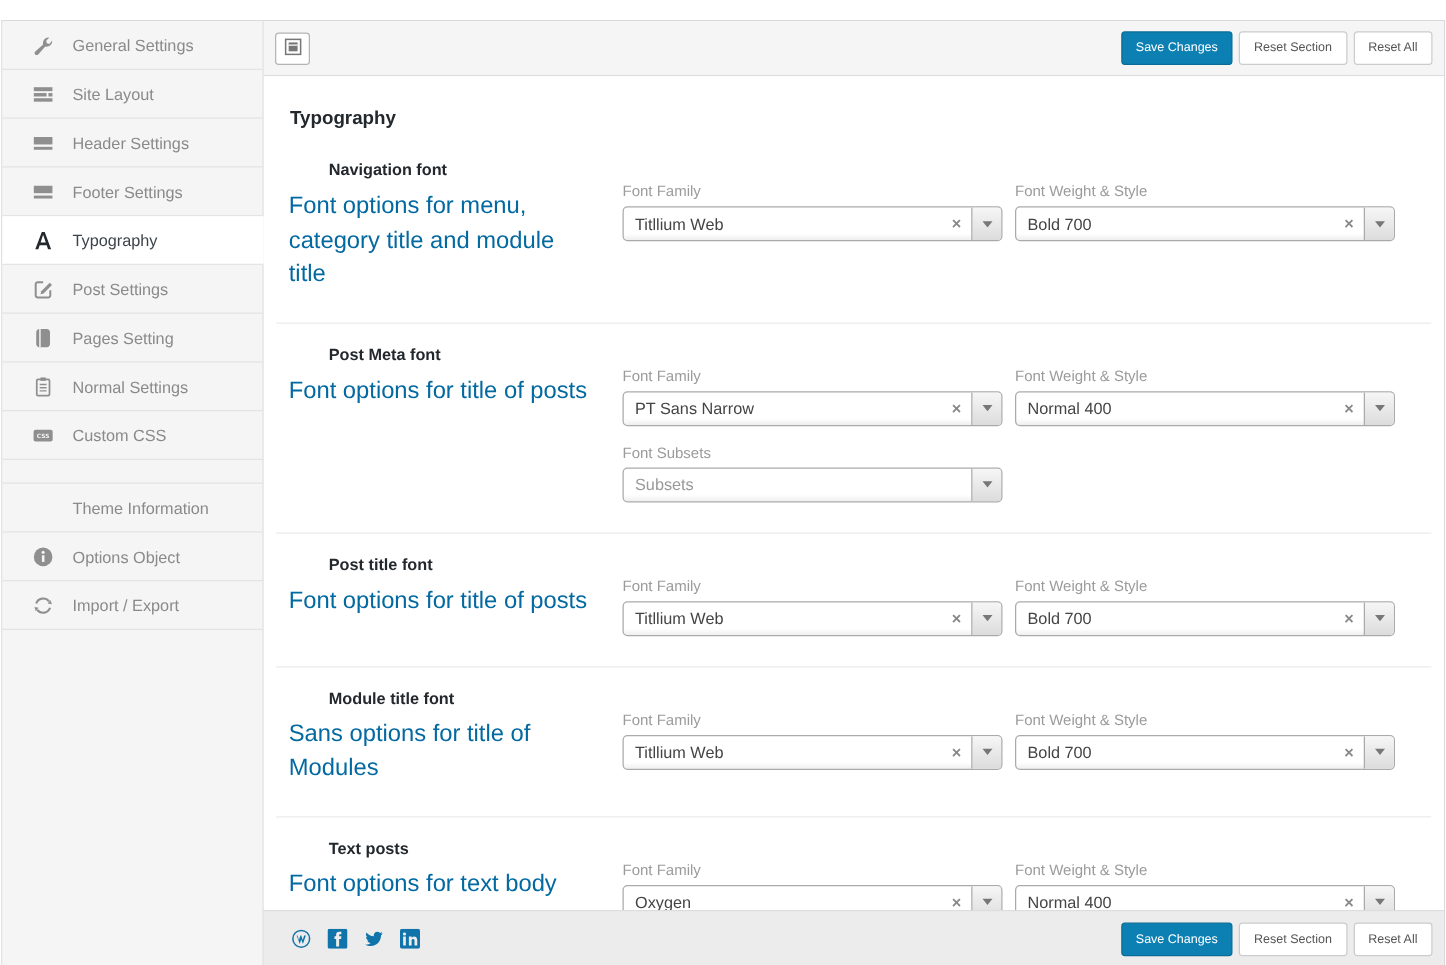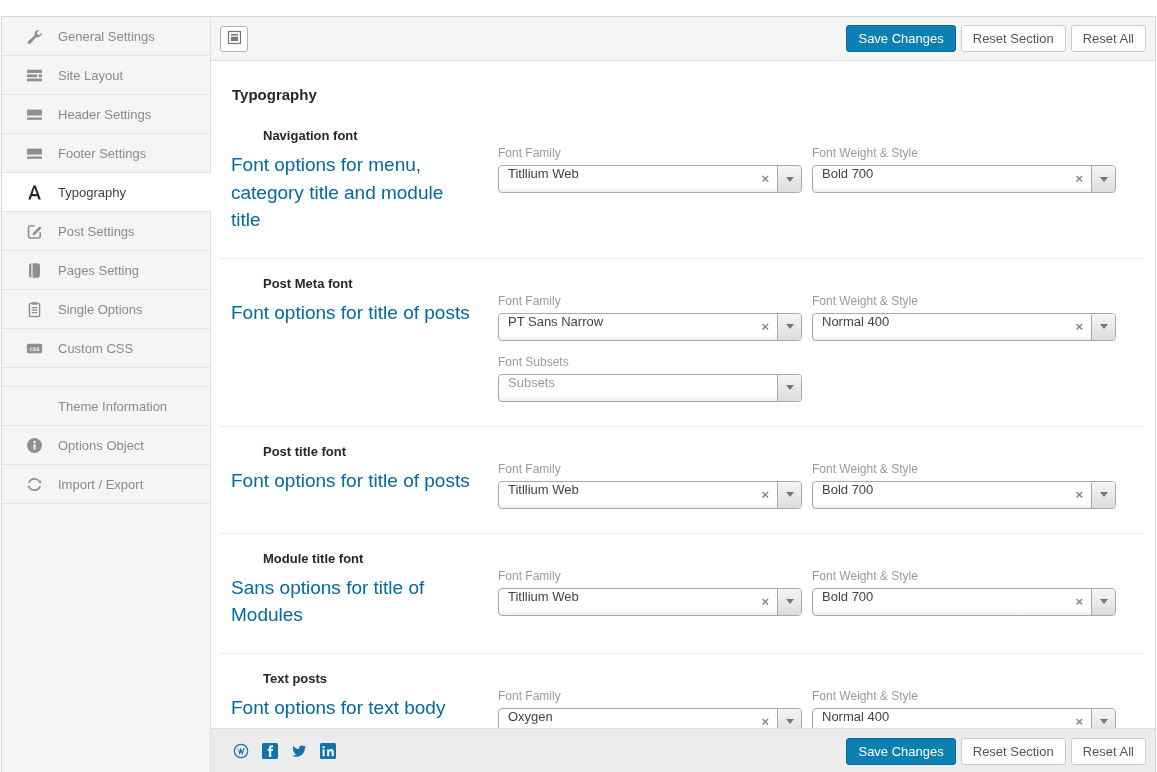--- a/index.html
+++ b/index.html
@@ -20,38 +20,38 @@
   .sb-spacer { height:19px; border-bottom:1px solid #e4e4e4; }
 
   
   .main { flex:1; display:flex; flex-direction:column; min-width:0; }
   .topbar { height:44px; flex:none; background:#f5f5f5; border-bottom:1px solid #ddd;
             display:flex; align-items:center; padding:0 9px; }
   .icon-btn { width:28px; height:26px; background:#fff; border:1px solid #b4b4b4; border-radius:3px;
               display:flex; align-items:center; justify-content:center; color:#777; cursor:pointer; padding:0; }
   .icon-btn svg { width:15px; height:15px; }
   .btn-group { margin-left:auto; display:flex; gap:5px; }
-  .btn { height:27px; padding:0 11px; font-size:13px; font-family:"Liberation Sans", sans-serif;
+  .btn { height:27px; padding:0 11px; font-size:10px; font-family:"Liberation Sans", sans-serif;
          border-radius:3px; border:1px solid #ccc; background:#fff; color:#555; cursor:pointer; }
   .btn.primary { background:var(--accent,#0d80b3); border-color:var(--accent-border,#0a6b96); color:#fff; }
 
   .content { flex:1; background:#fff; overflow:hidden; }
   .page-title { margin:25px 0 8px 21px; font-size:15px; font-weight:bold; color:#23282d; }
   #sections { margin:0 10px; }
   .section { display:flex; padding:17px 10px 24px; }
   .section + .section { border-top:1px solid #ececec; }
   .sec-info { width:267px; flex:none; padding-right:22px; }
   .sec-title { margin:0 0 8px; font-size:13px; font-weight:bold; color:#23282d;padding-left:32px; }
   .sec-desc { margin:0; font-size:19px; color:#0369a1; line-height:1.45; }
   .sec-fields { flex:1; min-width:0; }
   .frow { display:flex; gap:10px;margin-top:18px; }
   .frow + .frow { margin-top:14px; }
   .field { width:304px; flex:none; }
   .flabel { font-size:12px; color:#9b9b9b; margin-bottom:5px; }
-  .select { height:28px; border:1px solid #aaa; border-radius:4px; display:flex; 
+  .select { height:28px; border:1px solid #aaa; border-radius:4px; display:flex; align-items:center;
             background:linear-gradient(to bottom,#fff 80%,#efefef 100%); cursor:pointer; overflow:hidden; }
   .stext { flex:1; padding:0 9px; font-size:13px; color:#444; white-space:nowrap; overflow:hidden; }
   .select.placeholder .stext { color:#9a9a9a; }
   .sclear { color:#888; font-weight:bold; font-size:13px; padding:0 8px; line-height:26px; }
   .sbtn { width:24px; align-self:stretch; flex:none; border-left:1px solid #aaa;
           background:linear-gradient(to bottom,#f6f6f6,#dcdcdc); display:flex; align-items:center; justify-content:center; }
   .tri { width:0; height:0; border-left:4px solid transparent; border-right:4px solid transparent; border-top:5px solid #777; }
 
   .footerbar { height:45px; flex:none; background:#ececec; border-top:1px solid #ddd;
                display:flex; align-items:center; padding:0 9px; }
@@ -130,21 +130,21 @@
           <span>Pages Setting</span>
         </div>
         <div class="sb-item">
           <span class="sb-ico">
             <svg viewBox="0 0 16 16" fill="none" stroke="currentColor" stroke-width="1.3">
               <rect x="3.2" y="2.4" width="9.6" height="12.2" rx="1"></rect>
               <rect x="6" y="0.9" width="4" height="2.6" fill="currentColor" stroke="none"></rect>
               <path d="M5.4 6.2h5.2M5.4 8.6h5.2M5.4 11h5.2" stroke-width="1.1"></path>
             </svg>
           </span>
-          <span>Single Options</span>
+          <span>Normal Settings</span>
         </div>
         <div class="sb-item">
           <span class="sb-ico">
             <svg viewBox="0 0 16 16" fill="currentColor">
               <rect x="0.8" y="3.5" width="14.4" height="9" rx="1.6"></rect>
               <text x="8" y="10.1" text-anchor="middle" font-size="4.4" font-weight="bold" fill="#f5f5f5" font-family="DejaVu Sans, sans-serif">CSS</text>
             </svg>
           </span>
           <span>Custom CSS</span>
         </div>

